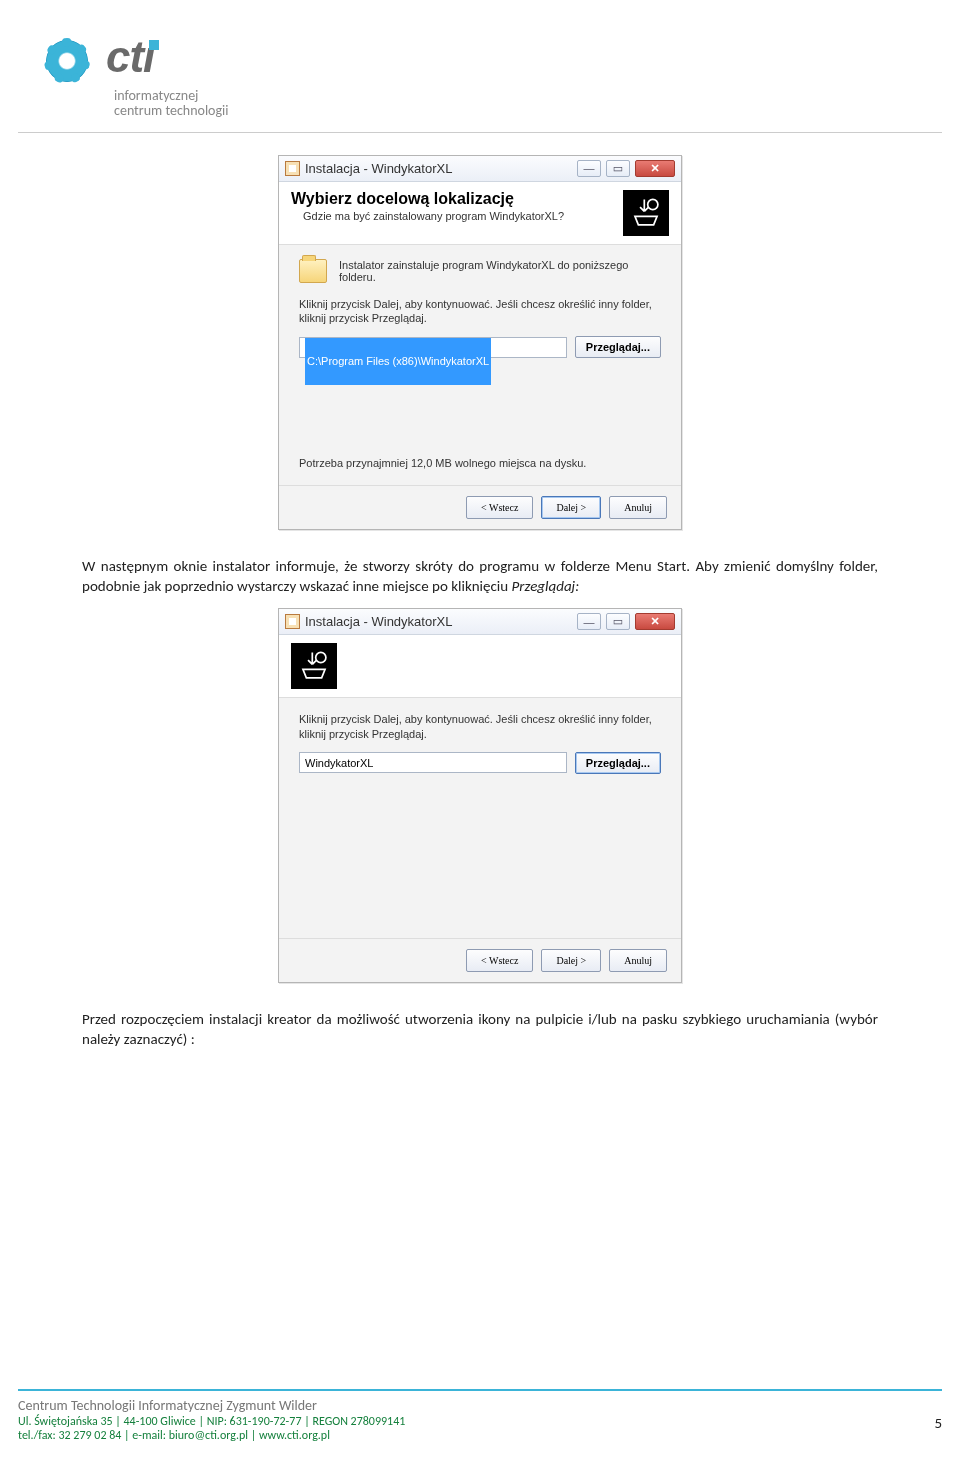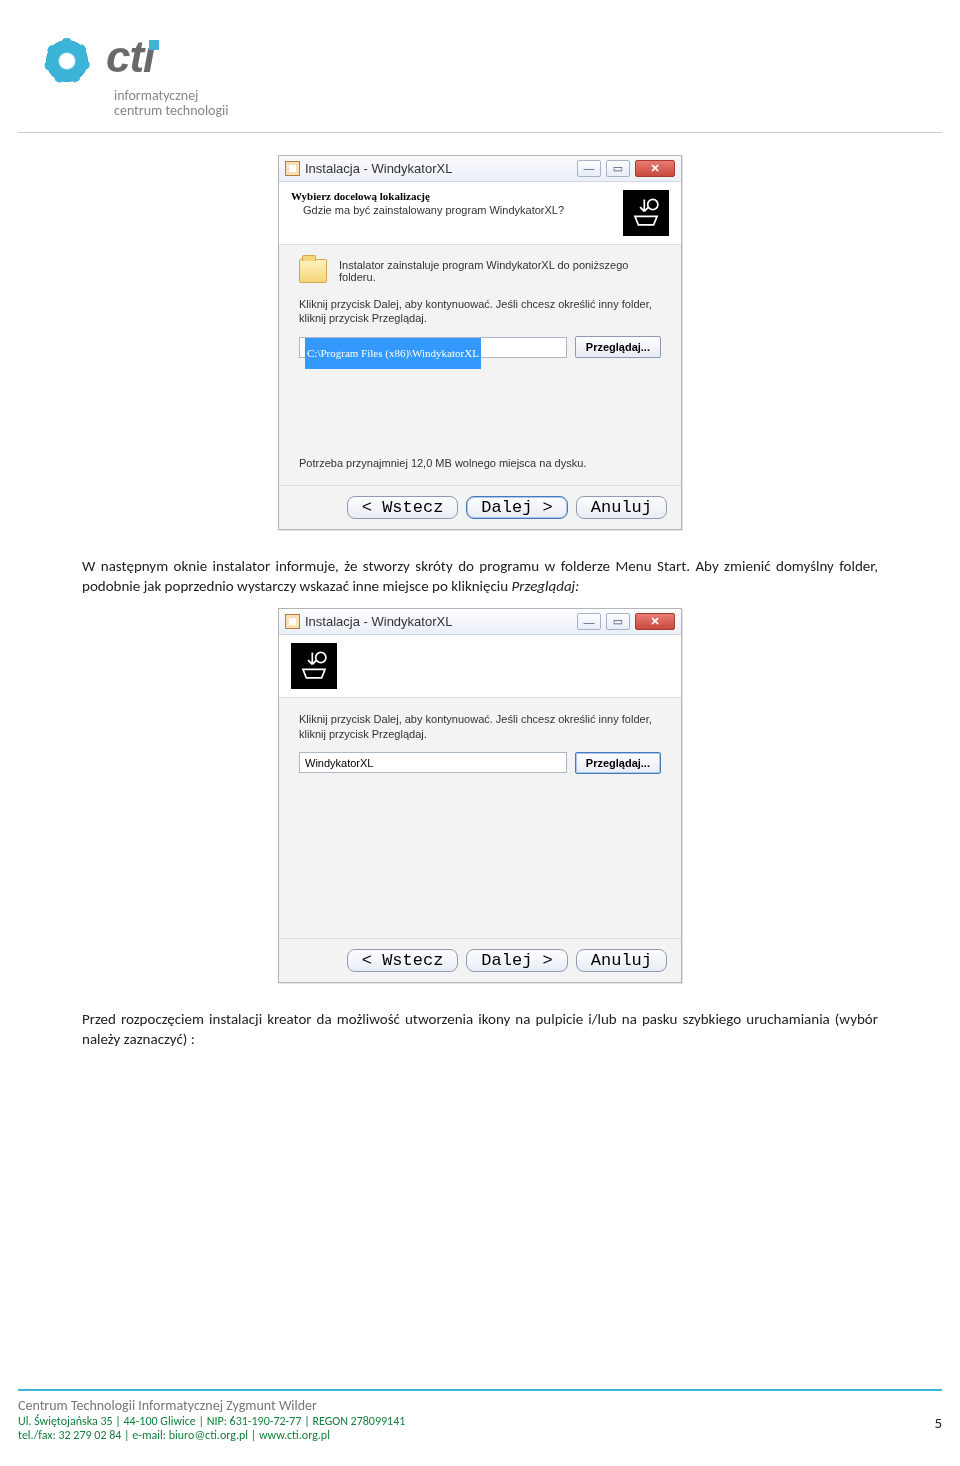--- a/index.html
+++ b/index.html
@@ -75,21 +75,21 @@
   .close-btn{
     width:40px;
     background: linear-gradient(#e97b73,#c84a40);
     border-color:#a33b30; color:#fff; font-weight:bold;
   }
   .dlg-header {
     background:#fff;
     padding: 8px 12px;
     display:flex; justify-content:space-between; align-items:flex-start;
   }
-  .dlg-header-text .h1 { font-weight: bold; font-size:11px; margin-bottom:2px;font-family:Liberation Serif, serif;}
+  .dlg-header-text .h1 { font-weight: bold; font-size:16px; margin-bottom:2px;}
   .dlg-header-text .h2 { font-size:11px; color:#333; padding-left:12px;}
   .dlg-header-icon {
     width: 46px; height: 46px; background:#000;
     display:flex;align-items:center;justify-content:center;
   }
   .dlg-header-icon svg { width:34px; height:34px; }
   .dlg-sep { height:1px; background:#ddd; }
   .dlg-body {
     background:#f3f3f3; padding: 14px 20px 10px 20px;
     min-height: 240px;
@@ -129,23 +129,23 @@
     font-size:11px; color:#333;
   }
   .dlg-footer {
     background:#f3f3f3;
     border-top:1px solid #ddd;
     padding: 10px 14px;
     display:flex; justify-content:flex-end; gap:8px;
   }
   .nav-btn {
     height:23px; padding: 0 14px;
-    border:1px solid #8e9bb2; border-radius:8px;
+    border:1px solid #8e9bb2; border-radius:2px;
     background:linear-gradient(#fdfdfe,#e8ecf4);
-    font-size:17px; font-family: Liberation Mono, monospace;
+    font-size:10px; font-family: Liberation Serif, serif;
   }
   .nav-btn.primary { border-color:#4a77b8; box-shadow: 0 0 0 1px #a7c8f0 inset; }
   
   .para {
     font-size: 15px; color:#222;
     text-align: justify;
     line-height:1.35;
     margin: 0 0 12px 0;
   }
   .para em { font-style: italic; }
@@ -156,21 +156,21 @@
     padding-top: 6px;
     font-size: 12px; color:#555;
     display:flex; justify-content:space-between; align-items:flex-end;
   }
   .footer-left .fl1 { color:#3bb4d8; font-weight:bold; font-size:14px;}
   .footer-left .fl1 span { color:#777; font-weight:normal;}
   .footer-left .fl2, .footer-left .fl3 { font-size:12px; color:#15803d;}
   .pagenum { font-size:15px; color:#222; margin-bottom:10px;}
   .selected-text{
     display:inline-block;background:#3399ff;color:#fff;
-    padding:8px 2px;line-height:15px;font-family:Liberation Serif, serif;
+    padding:16px 2px;line-height:15px;
   }
 </style>
 </head>
 <body>
 
 <div class="header">
   <div class="logo-row">
     <div class="logo-blue"></div>
     <div>
       <span class="logo-cti">cti</span><span class="logo-dot"></span>

